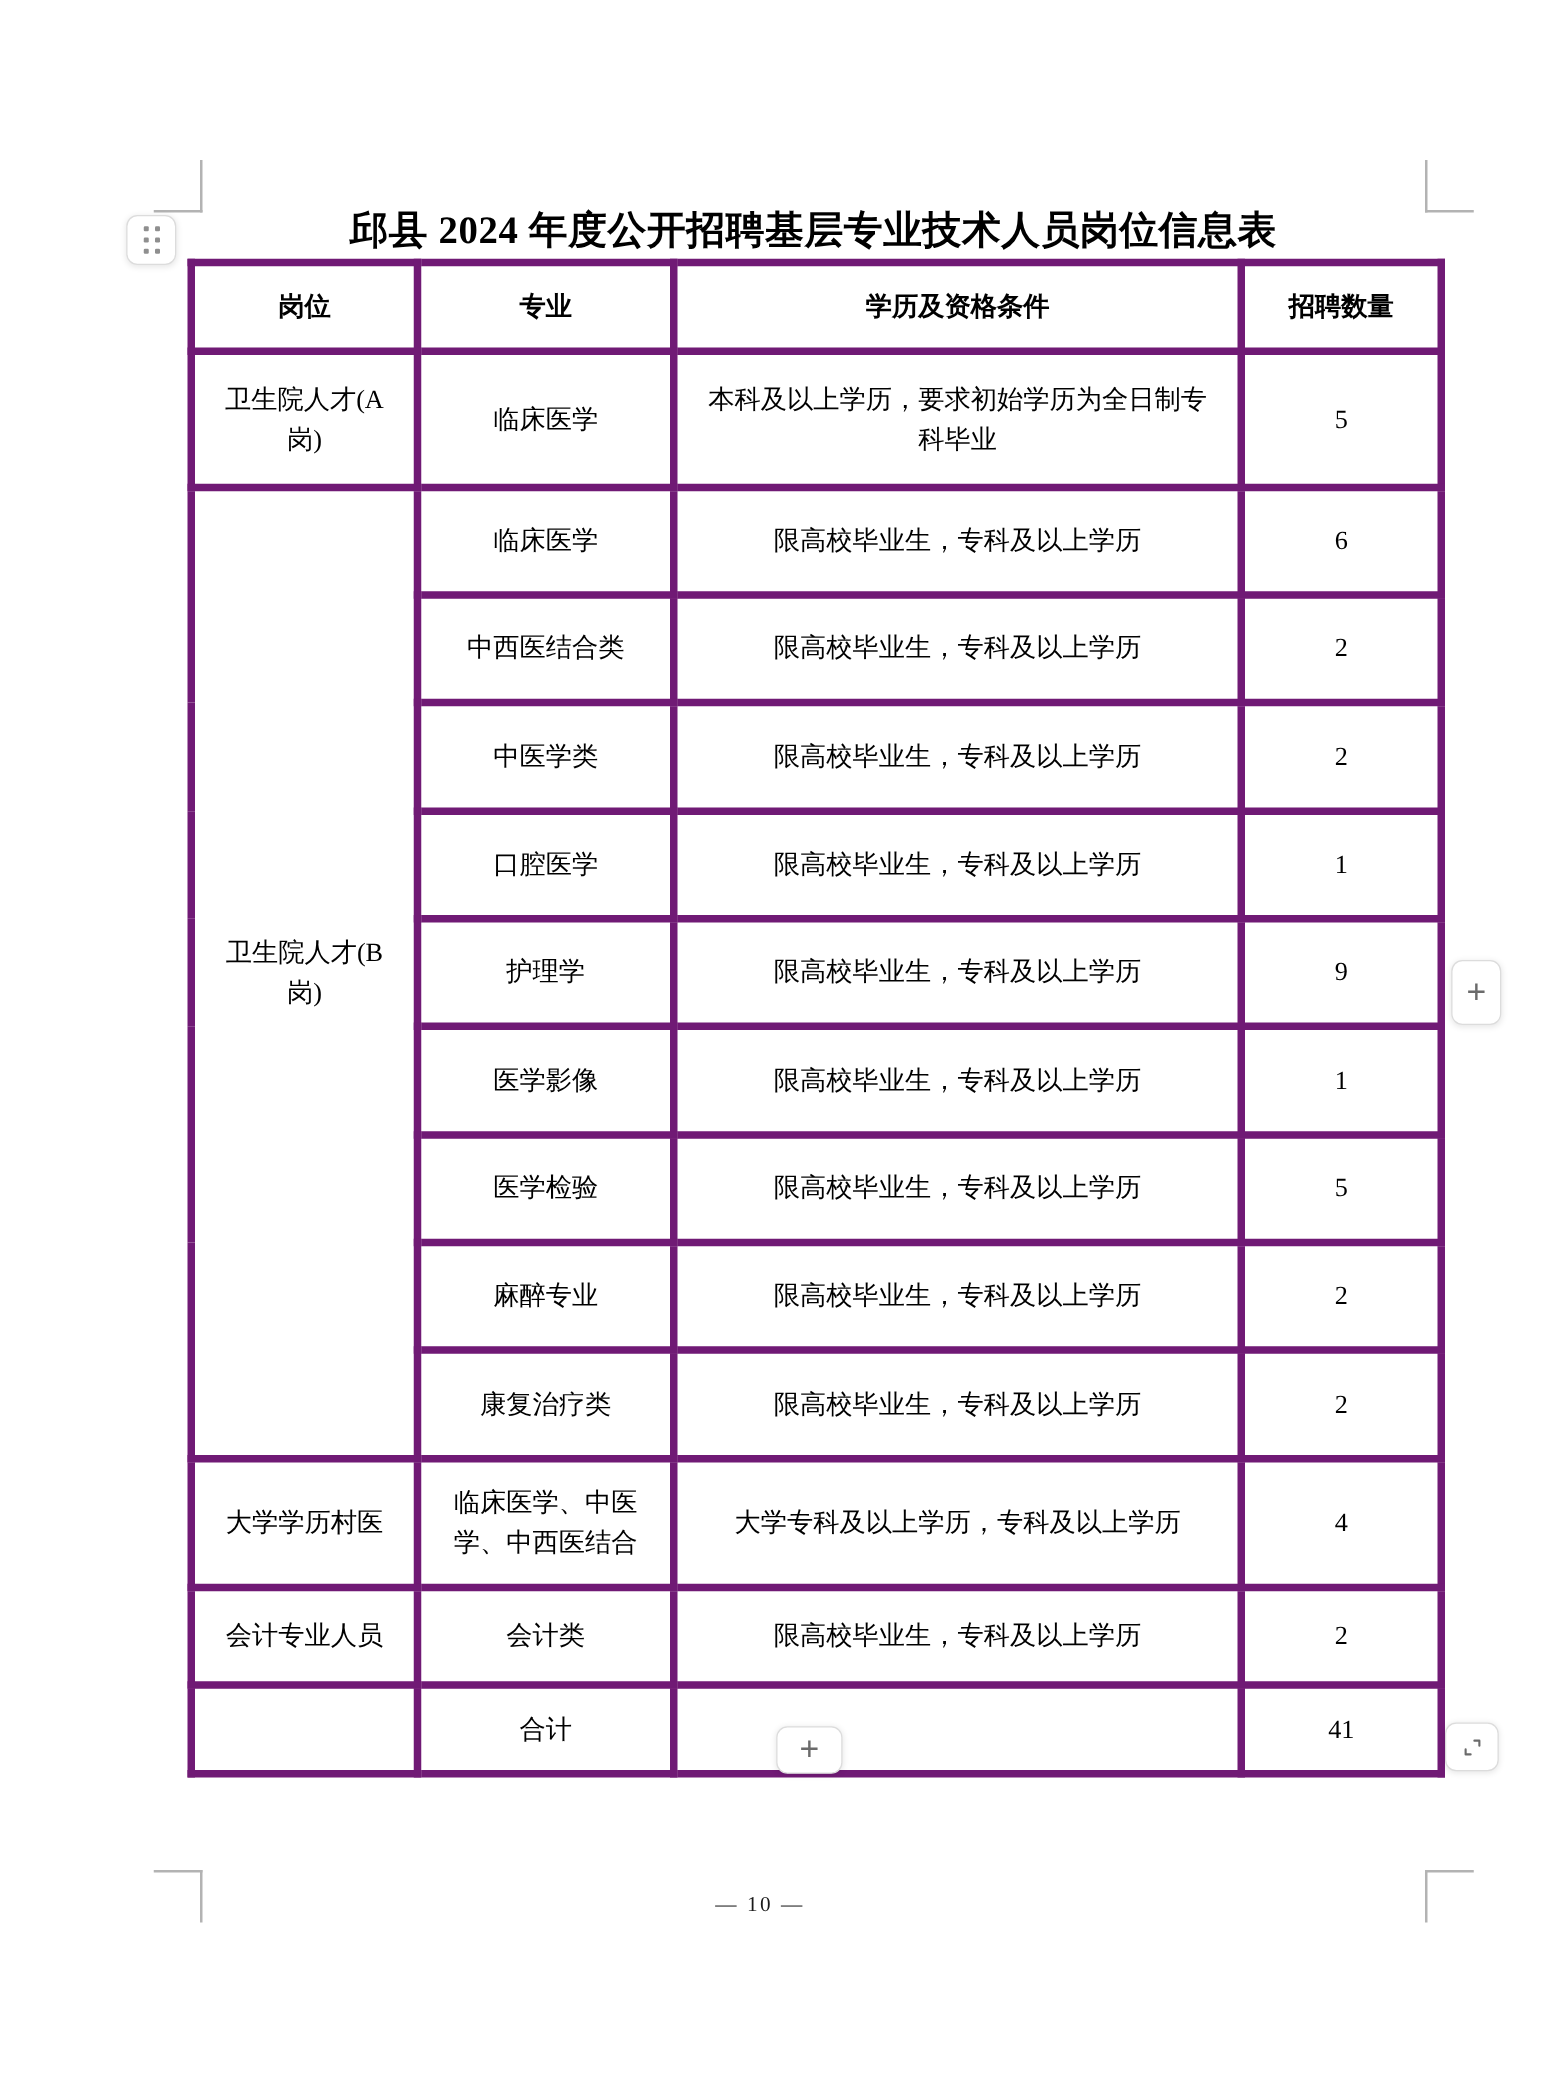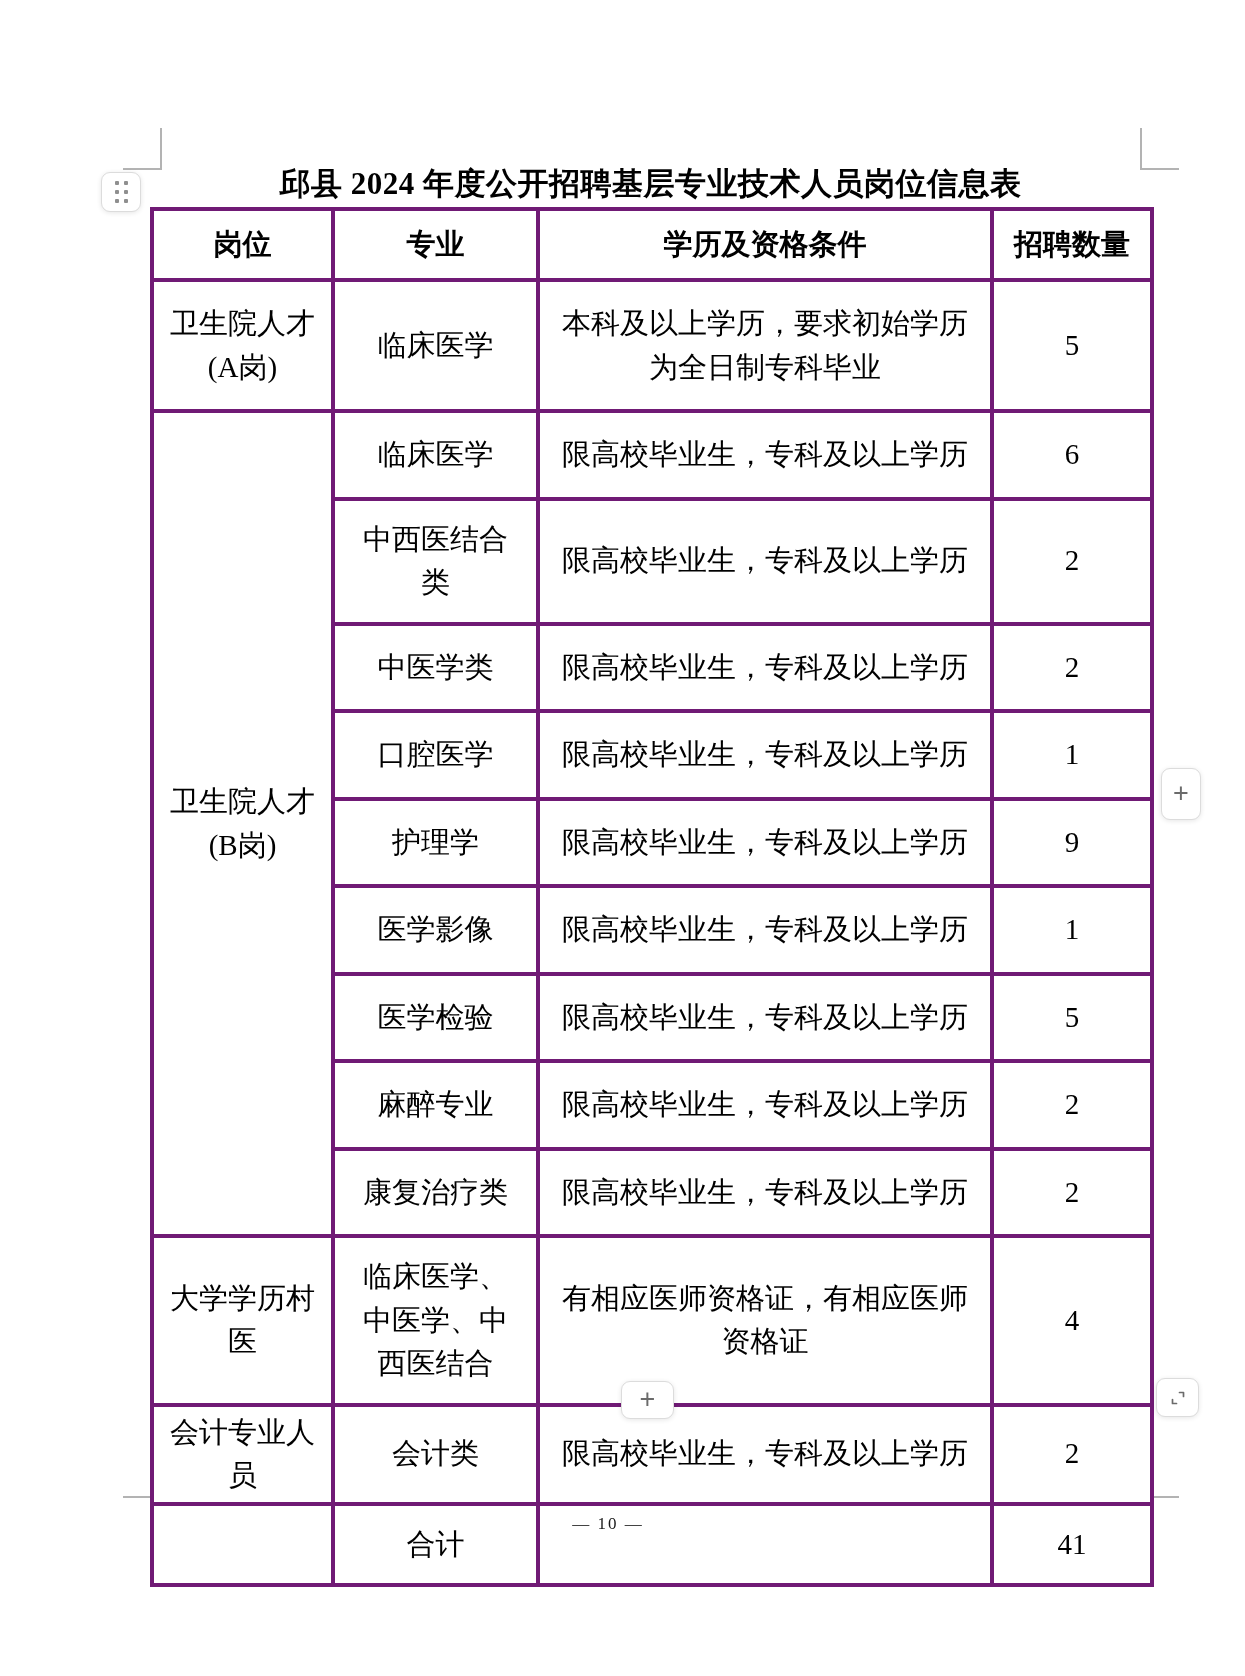--- a/index.html
+++ b/index.html
@@ -9,22 +9,22 @@
   }
   .doc-title{
     position:absolute;top:163px;left:0;width:100%;text-align:center;
     font-size:31px;font-weight:bold;color:#000;letter-spacing:.5px;white-space:nowrap;
   }
   table.doc-table{
     position:absolute;top:207px;left:122px;width:1000px;
     border-collapse:collapse;table-layout:fixed;background:#fff;
   }
   .doc-table th,.doc-table td{
-    border:4px solid #701a75;text-align:center;vertical-align:middle;
-    font-size:29px;color:#000;line-height:1.5;padding:4px 14px;overflow:hidden;
+    border:6px solid #701a75;text-align:center;vertical-align:middle;
+    font-size:21px;color:#000;line-height:1.5;padding:4px 14px;overflow:hidden;
   }
   .doc-table th{font-weight:bold;}
   .doc-table td.col-major{padding:17px 15px;}
   .doc-table td.col-req{padding:20px 15px;}
   
   .float-btn{
     position:absolute;background:#fff;border:1px solid #dcdcdc;border-radius:9px;
     box-shadow:0 1px 5px rgba(0,0,0,.10);display:flex;align-items:center;justify-content:center;
     cursor:pointer;box-sizing:border-box;
   }
@@ -132,21 +132,21 @@
       <td class="col-count">2</td>
     </tr>
     <tr style="height:87px">
       <td class="col-major">康复治疗类</td>
       <td class="col-req">限高校毕业生，专科及以上学历</td>
       <td class="col-count">2</td>
     </tr>
     <tr style="height:81px">
       <td class="col-pos">大学学历村医</td>
       <td class="col-major">临床医学、中医学、中西医结合</td>
-      <td class="col-req">有相应医师资格证，有相应医师资格证</td>
+      <td class="col-req">大学专科及以上学历，专科及以上学历</td>
       <td class="col-count">4</td>
     </tr>
     <tr style="height:76px">
       <td class="col-pos">会计专业人员</td>
       <td class="col-major">会计类</td>
       <td class="col-req">限高校毕业生，专科及以上学历</td>
       <td class="col-count">2</td>
     </tr>
     <tr style="height:60px">
       <td class="col-pos"></td>

